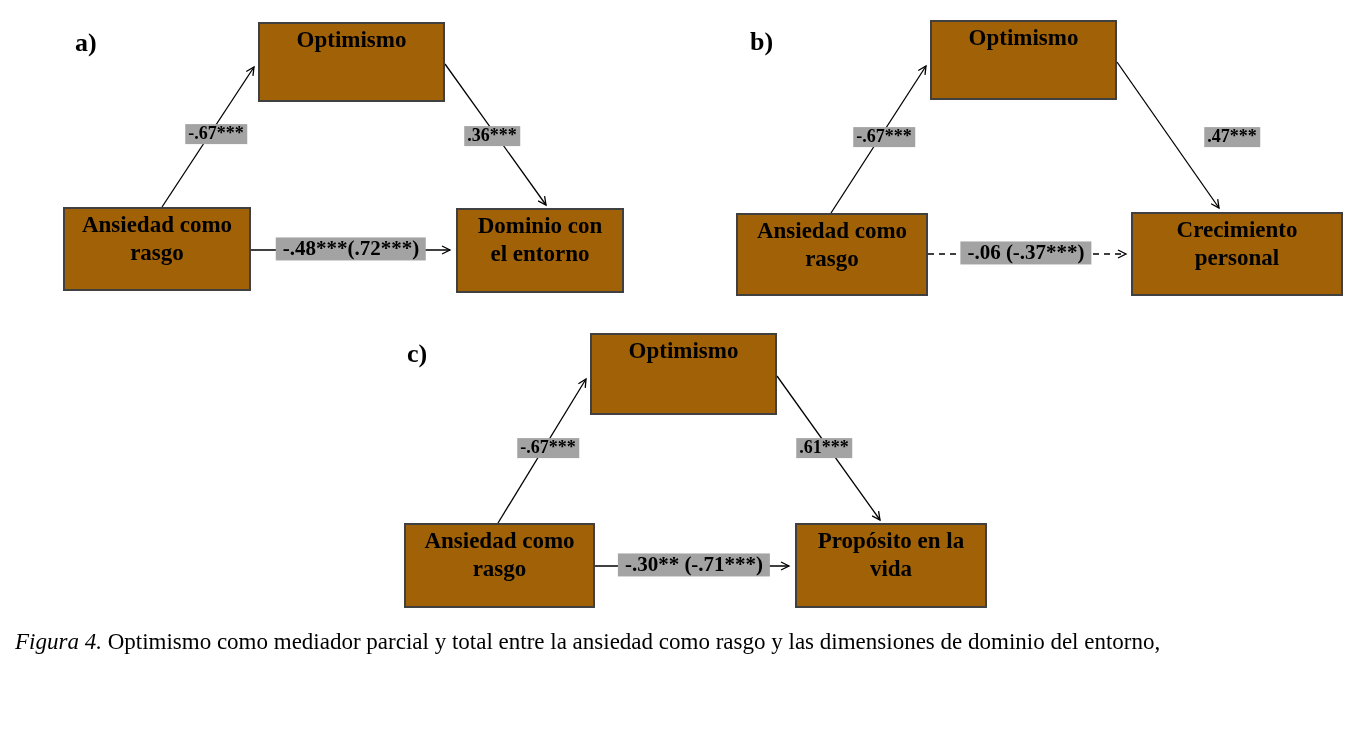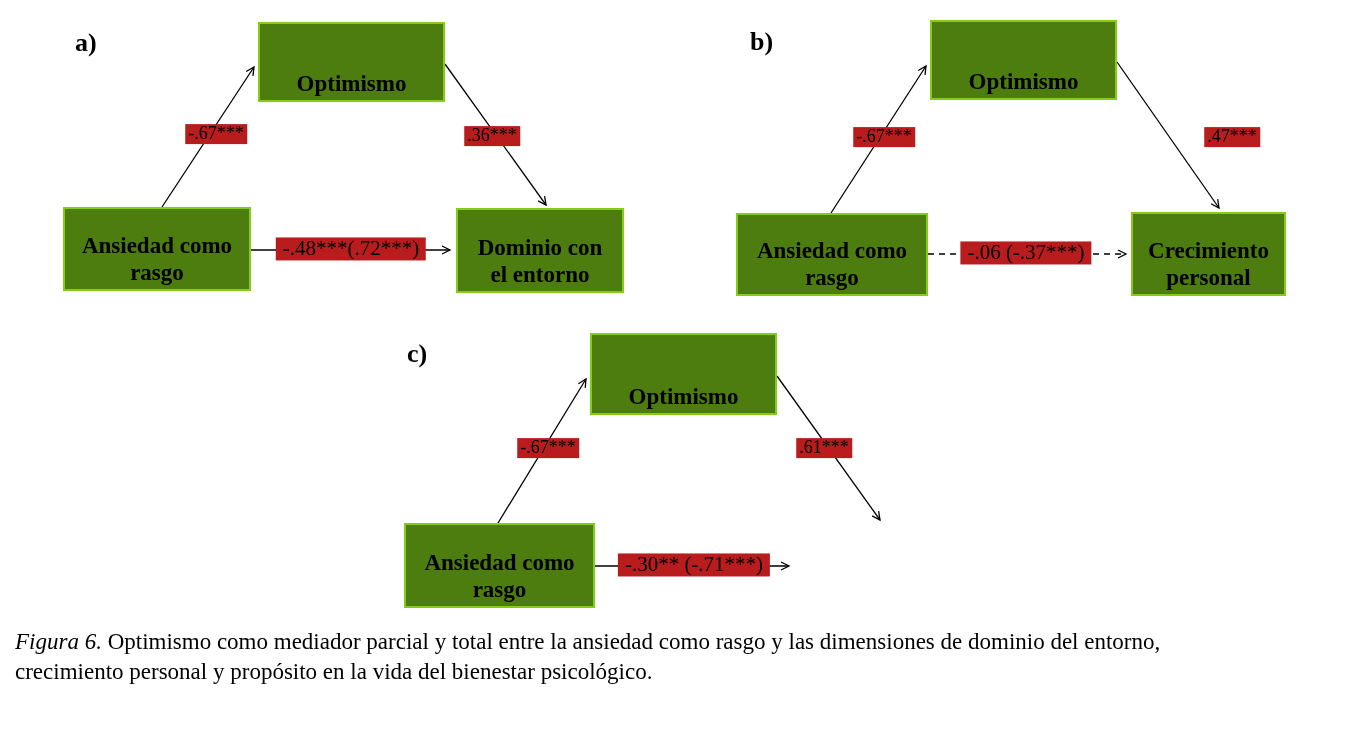--- a/index.html
+++ b/index.html
@@ -7,42 +7,42 @@
     position:relative;
     width:1355px;height:743px;
     background:#ffffff;
     font-family:"Liberation Serif","DejaVu Serif",serif;
     color:#000;
     overflow:hidden;
   }
   .arrows{position:absolute;left:0;top:0;width:1355px;height:743px;}
   .node{
     position:absolute;
-    border:2px solid #84cc16;
-    background:#4d7c0f;
-    display:flex;align-items:flex-end;justify-content:center;
+    border:2px solid #404040;
+    background:#a16207;
+    display:flex;align-items:flex-start;justify-content:center;
     text-align:center;
     font-weight:bold;
     font-size:23px;
     line-height:1.2;
     box-sizing:border-box;
     padding:2px 10px;
   }
   .panel-label{
     position:absolute;
     font-weight:bold;
     font-size:26px;
     line-height:1;
   }
   .coef{
     position:absolute;
     transform:translate(-50%,-50%);
-    font-weight:normal;
+    font-weight:bold;
     font-size:18px;
-    background:#b91c1c;
+    background:#a3a3a3;
     padding:0 3px;
     white-space:nowrap;
     line-height:1.1;
   }
   .coef.direct{font-size:21px;padding:0 7px;}
   .caption{
     position:absolute;
     left:15px;top:627px;
     width:1335px;
     font-size:23px;
@@ -92,39 +92,41 @@
   <div class="coef direct" style="left:351px;top:249px">-.48***(.72***)</div>
 
   <div class="panel-label" style="left:750px;top:29px">b)</div>
 
   <div class="node" style="left:930px;top:20px;width:187px;height:80px">
     <span>Optimismo</span>
   </div>
   <div class="node" style="left:736px;top:213px;width:192px;height:83px">
     <span>Ansiedad como rasgo</span>
   </div>
-  <div class="node" style="left:1131px;top:212px;width:155px;height:84px">
+  <div class="node" style="left:1131px;top:212px;width:212px;height:84px">
     <span>Crecimiento personal</span>
   </div>
 
   <div class="coef" style="left:884px;top:137px">-.67***</div>
   <div class="coef" style="left:1232px;top:137px">.47***</div>
   <div class="coef direct" style="left:1026px;top:253px">-.06 (-.37***)</div>
 
   <div class="panel-label" style="left:407px;top:341px">c)</div>
 
   <div class="node" style="left:590px;top:333px;width:187px;height:82px">
     <span>Optimismo</span>
   </div>
   <div class="node" style="left:404px;top:523px;width:191px;height:85px">
     <span>Ansiedad como rasgo</span>
   </div>
+  <div class="node" style="left:795px;top:523px;width:192px;height:85px">
+    <span>Propósito en la vida</span>
+  </div>
 
   <div class="coef" style="left:548px;top:448px">-.67***</div>
   <div class="coef" style="left:824px;top:448px">.61***</div>
   <div class="coef direct" style="left:694px;top:565px">-.30** (-.71***)</div>
 
   <div class="caption">
-    <div><span class="italic">Figura 6.</span><span> Optimismo como mediador parcial y total entre la ansiedad como rasgo y las dimensiones de dominio del entorno,</span></div>
-    <div>crecimiento personal y propósito en la vida del bienestar psicológico.</div>
+    <div><span class="italic">Figura 4.</span><span> Optimismo como mediador parcial y total entre la ansiedad como rasgo y las dimensiones de dominio del entorno,</span></div>
   </div>
 
 </div>
 
 </body></html>

